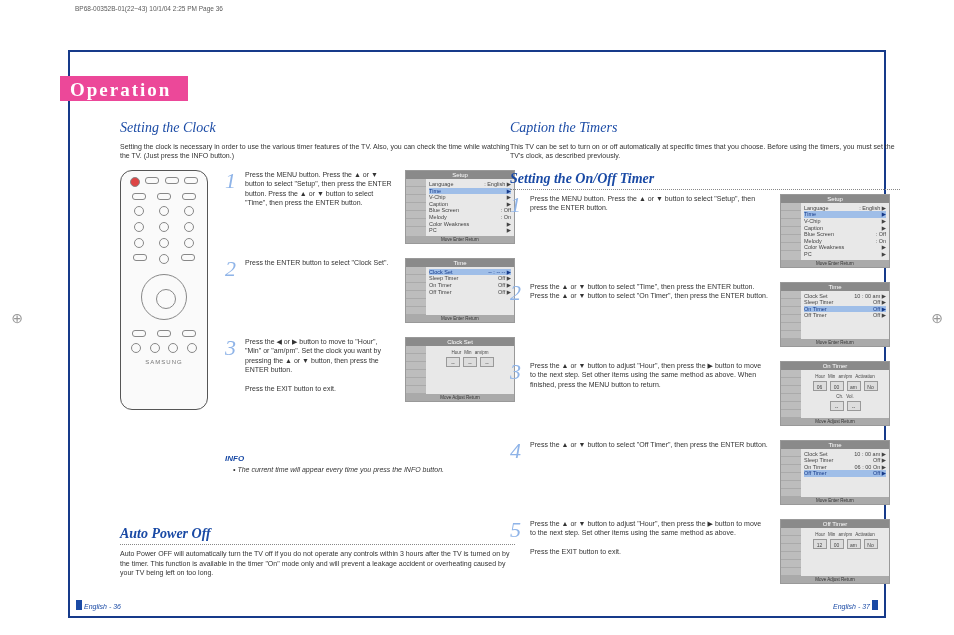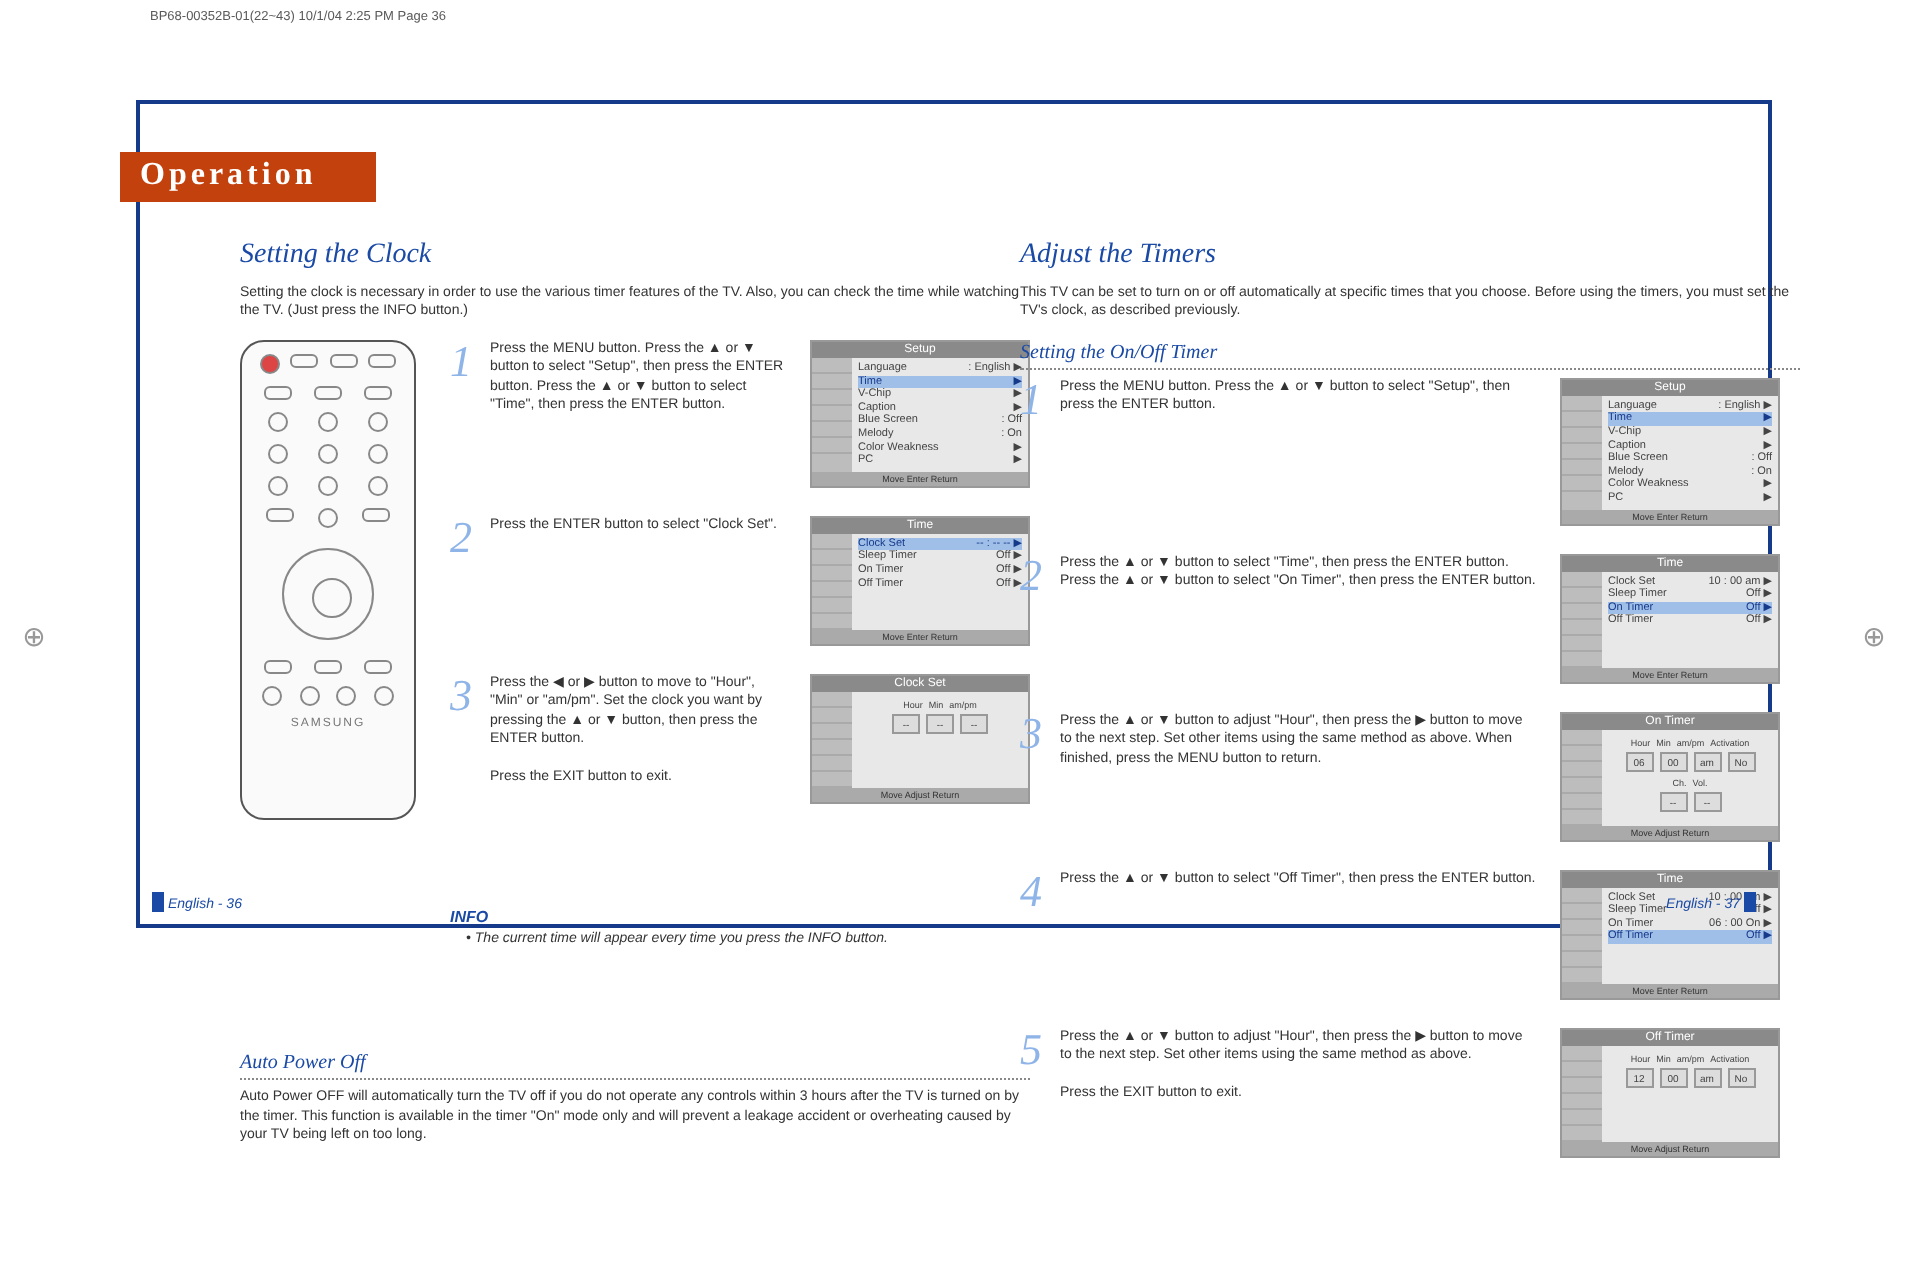--- a/index.html
+++ b/index.html
@@ -1,26 +1,26 @@
 <!DOCTYPE html>
 <html><head>
 <meta charset="utf-8">
 <style>
   * { box-sizing: border-box; margin: 0; padding: 0; }
   body { width: 954px; height: 635px; background: #fff; font-family: Arial, Helvetica, sans-serif; position: relative; overflow: hidden; }
   .header-strip { position: absolute; top: 5px; left: 75px; font-size: 6.5px; color: #5a5a5a; }
   .crop-mark { position: absolute; width: 18px; height: 18px; color: #999; font-size: 14px; text-align: center; }
-  .frame { position: absolute; top: 50px; left: 68px; width: 818px; height: 414px; border: 2px solid #163a8a; background: #fff; }
-  .chapter-bar { position: absolute; top: 76px; left: 60px; width: 128px; height: 25px; background: #c2410c; color: #fff; font-family: Georgia, 'Times New Roman', serif; font-size: 16px; font-weight: bold; letter-spacing: 2px; padding: 3px 10px; z-index: 2; }
+  .frame { position: absolute; top: 50px; left: 68px; width: 818px; height: 568px; border: 2px solid #163a8a; background: #fff; }
+  .chapter-bar { position: absolute; top: 76px; left: 60px; width: 128px; height: 25px; background: #ec4899; color: #fff; font-family: Georgia, 'Times New Roman', serif; font-size: 19px; font-weight: bold; letter-spacing: 2px; padding: 3px 10px; z-index: 2; }
   .left-page, .right-page { position: absolute; top: 68px; width: 390px; }
   .left-page  { left: 50px; }
   .right-page { left: 440px; }
   .section-title { color: #1a4aa5; font-family: Georgia, serif; font-style: italic; font-size: 14px; font-weight: 500; margin-bottom: 6px; }
   .section-intro { font-size: 7px; color: #333; line-height: 1.35; margin-bottom: 10px; }
-  .subsec-title { color: #1a4aa5; font-family: Georgia, serif; font-style: italic; font-size: 10px; font-weight: normal; margin-bottom: 4px; border-bottom: 1px dotted #888; padding-bottom: 2px; }
+  .subsec-title { color: #1a4aa5; font-family: Georgia, serif; font-style: italic; font-size: 14px; font-weight: bold; margin-bottom: 4px; border-bottom: 1px dotted #888; padding-bottom: 2px; }
   .remote { position: absolute; left: 0; top: 50px; width: 88px; height: 240px; border: 1.5px solid #555; border-radius: 12px; background: #fafafa; }
   .remote .btn-row { display: flex; justify-content: space-around; margin-top: 6px; padding: 0 6px; }
   .remote .btn-round { width: 10px; height: 10px; border: 1px solid #888; border-radius: 50%; }
   .remote .btn-oval  { width: 14px; height: 7px; border: 1px solid #888; border-radius: 3px; }
   .remote .nav-ring  { width: 46px; height: 46px; border: 1.5px solid #888; border-radius: 50%; margin: 10px auto; position: relative; }
   .remote .nav-ring::after { content: ""; position: absolute; top: 14px; left: 14px; width: 18px; height: 18px; border: 1px solid #888; border-radius: 50%; }
   .remote .brand { text-align: center; font-size: 6px; color: #777; margin-top: 6px; letter-spacing: 1px; }
   .steps-col { position: absolute; left: 105px; top: 50px; width: 290px; }
   .right-page .steps-col { left: 0; top: 0; width: 380px; }
   .step { display: flex; gap: 6px; margin-bottom: 14px; align-items: flex-start; }
@@ -238,21 +238,21 @@
       <div class="note-text">• The current time will appear every time you press the INFO button.</div>
 
       <div class="auto-power" style="margin-left:-105px;width:395px">
         <div class="subsec-title">Auto Power Off</div>
         <div class="body">Auto Power OFF will automatically turn the TV off if you do not operate any controls within 3 hours after the TV is turned on by the timer. This function is available in the timer "On" mode only and will prevent a leakage accident or overheating caused by your TV being left on too long.</div>
       </div>
     </div>
   </div>
 
   <div class="right-page">
-    <div class="section-title">Adjust the Timers</div>
+    <div class="section-title">Caption the Timers</div>
     <div class="section-intro">This TV can be set to turn on or off automatically at specific times that you choose. Before using the timers, you must set the TV's clock, as described previously.</div>
     <div class="subsec-title">Setting the On/Off Timer</div>
     <div class="steps-col" id="right-steps" style="position:relative">
     <div class="step">
       <div class="step-num">1</div>
       <div class="step-text">Press the MENU button. Press the ▲ or ▼ button to select "Setup", then press the ENTER button.</div>
       <div class="osd">
     <div class="osd-title">Setup</div>
     <div class="osd-body">
               <div class="osd-icons">

